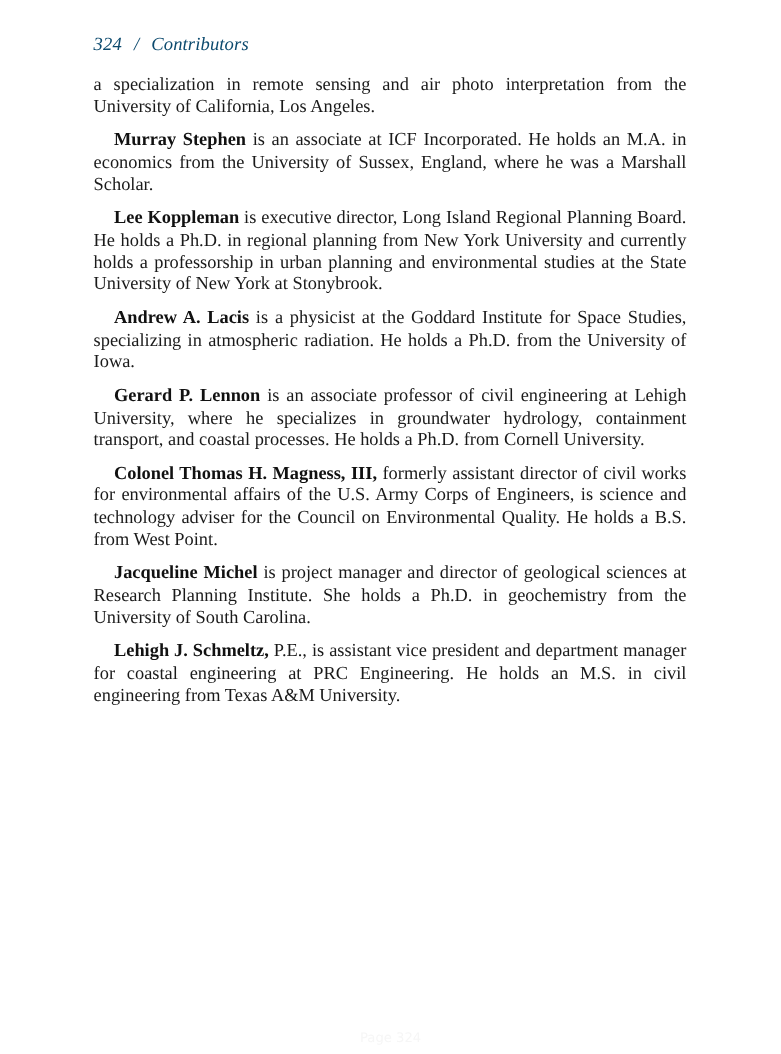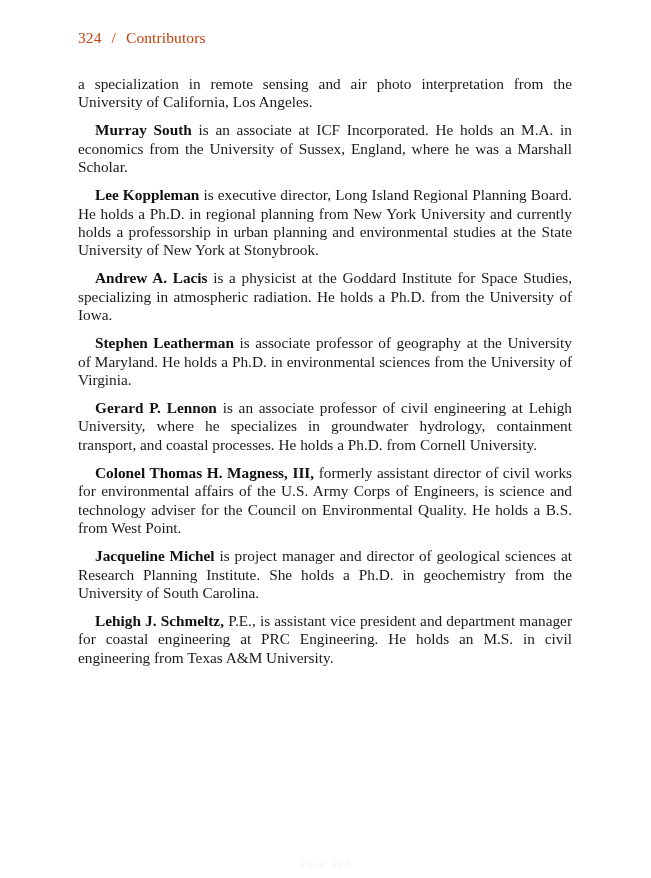--- a/index.html
+++ b/index.html
@@ -1,36 +1,35 @@
 <!DOCTYPE html>
 <html><head>
 <meta charset="utf-8">
 <style>
   html, body { margin: 0; padding: 0; background: #ffffff; }
   body { width: 651px; height: 878px; position: relative; overflow: hidden; font-family: "Liberation Serif", "DejaVu Serif", serif; color: #1a1a1a; }
-  .header { position: absolute; left: 78px; top: 29px; font-size: 15.5px; color: #c2410c; letter-spacing: 0.1px; }
+  .header { position: absolute; left: 78px; top: 29px; font-size: 15.5px; font-style: italic; color: #0c4a6e; letter-spacing: 0.1px; }
   .header .sep { margin: 0 10px; }
-  .body { position: absolute; left: 78px; top: 75px; width: 494px; font-size: 15.3px; line-height: 18.4px; text-align: justify; }
+  .body { position: absolute; left: 78px; top: 62px; width: 494px; font-size: 15.3px; line-height: 18.4px; text-align: justify; }
   .para { margin: 0 0 9.6px 0; text-indent: 17px; }
   .para.cont { text-indent: 0; }
   .para b { font-weight: bold; color: #111; }
   .watermark { position: absolute; left: 0; width: 651px; top: 858px; text-align: center; font-family: "DejaVu Sans", sans-serif; font-size: 11px; color: #f6f6f6; }
 </style>
 </head>
 <body>
 
 <div class="header">
   <span>324</span><span class="sep">/</span><span>Contributors</span>
 </div>
 
 <div class="body">
   <p class="para cont"><b></b><span>a specialization in remote sensing and air photo interpretation from the University of California, Los Angeles.</span></p>
-  <p class="para"><b>Murray South</b><span> is an associate at ICF Incorporated. He holds an M.A. in economics from the University of Sussex, England, where he was a Marshall Scholar.</span></p>
+  <p class="para"><b>Murray Stephen</b><span> is an associate at ICF Incorporated. He holds an M.A. in economics from the University of Sussex, England, where he was a Marshall Scholar.</span></p>
   <p class="para"><b>Lee Koppleman</b><span> is executive director, Long Island Regional Planning Board. He holds a Ph.D. in regional planning from New York University and currently holds a professorship in urban planning and environmental studies at the State University of New York at Stonybrook.</span></p>
   <p class="para"><b>Andrew A. Lacis</b><span> is a physicist at the Goddard Institute for Space Studies, specializing in atmospheric radiation. He holds a Ph.D. from the University of Iowa.</span></p>
-  <p class="para"><b>Stephen Leatherman</b><span> is associate professor of geography at the University of Maryland. He holds a Ph.D. in environmental sciences from the University of Virginia.</span></p>
   <p class="para"><b>Gerard P. Lennon</b><span> is an associate professor of civil engineering at Lehigh University, where he specializes in groundwater hydrology, containment transport, and coastal processes. He holds a Ph.D. from Cornell University.</span></p>
   <p class="para"><b>Colonel Thomas H. Magness, III,</b><span> formerly assistant director of civil works for environmental affairs of the U.S. Army Corps of Engineers, is science and technology adviser for the Council on Environmental Quality. He holds a B.S. from West Point.</span></p>
   <p class="para"><b>Jacqueline Michel</b><span> is project manager and director of geological sciences at Research Planning Institute. She holds a Ph.D. in geochemistry from the University of South Carolina.</span></p>
   <p class="para"><b>Lehigh J. Schmeltz,</b><span> P.E., is assistant vice president and department manager for coastal engineering at PRC Engineering. He holds an M.S. in civil engineering from Texas A&amp;M University.</span></p>
 </div>
 
 <div class="watermark">Page 324</div>
 
 </body></html>

